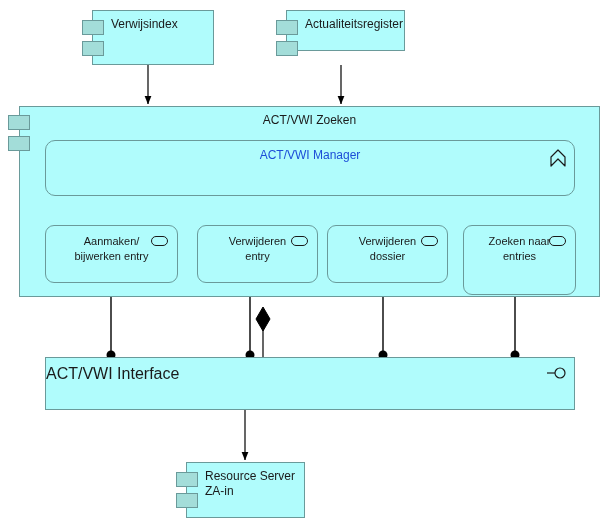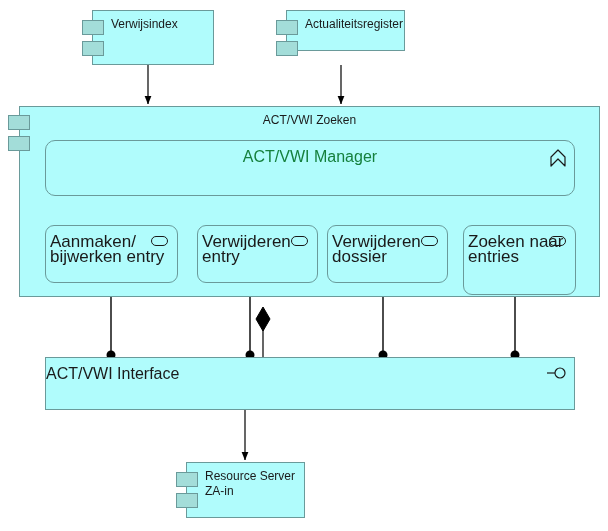--- a/index.html
+++ b/index.html
@@ -48,32 +48,32 @@
   }
 
   
   .rounded-box{
     background:#b0fcfc;
     border:1px solid #6a9a9a;
     border-radius:10px;
   }
   .rounded-title{
     position:absolute;left:0;right:0;top:7px;
-    text-align:center;font-size:16px;color:#15803d;
+    text-align:center;font-size:12px;color:#1d4ed8;
   }
 
   
   .service{
     background:#b0fcfc;
     border:1px solid #6a9a9a;
     border-radius:9px;
   }
   .service-label{
     position:absolute;left:4px;right:4px;top:8px;
-    font-size:17px;color:#1a1a1a;
+    text-align:center;font-size:11px;color:#1a1a1a;
     line-height:15px;
   }
 
   
   .capsule-icon{
     position:absolute;
     width:17px;height:10px;
     border:1.3px solid #1a1a1a;
     border-radius:6px;
     background:transparent;

